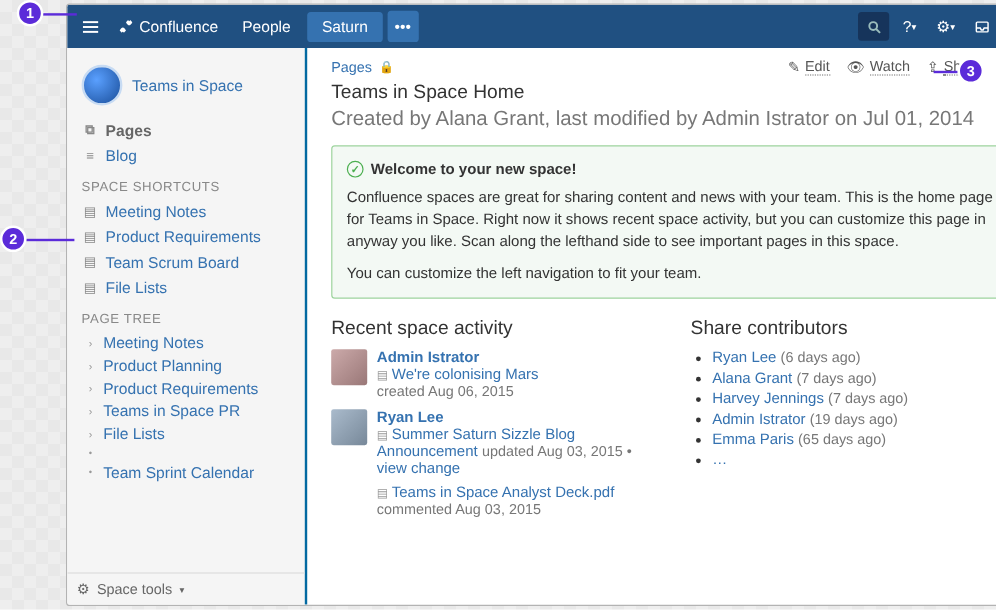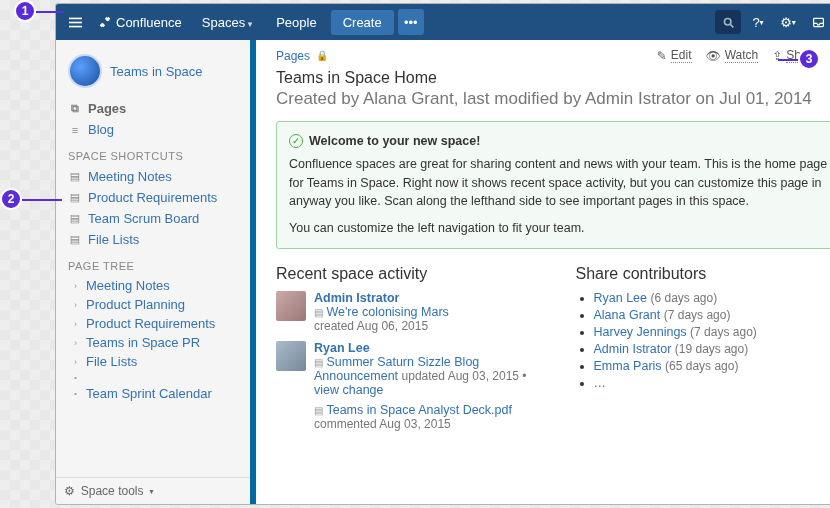--- a/index.html
+++ b/index.html
@@ -12,21 +12,21 @@
 .topbar .ic { width:26px; height:26px; display:flex; align-items:center; justify-content:center; cursor:pointer; border-radius:3px; }
 .brand { display:flex; align-items:center; font-weight:500; gap:4px; padding:0 6px; }
 .nav-item { padding:6px 10px; cursor:pointer; }
 .nav-item .caret::after { content:" ▾"; font-size:9px; opacity:.8; }
 .create { background:#3572b0; padding:5px 12px; border-radius:3px; cursor:pointer; }
 .ellip { background:#3572b0; width:26px; height:26px; display:flex; align-items:center; justify-content:center; border-radius:3px; cursor:pointer; }
 .spacer { flex:1; }
 .search { width:26px; height:24px; background:#16345b; border-radius:3px; display:flex; align-items:center; justify-content:center; cursor:text; }
 .avatar { width:24px; height:24px; border-radius:2px; background:linear-gradient(135deg,#8a5a44,#5a3a2a); }
 .body { flex:1; display:flex; overflow:hidden; }
-.side { width:200px; background:#f5f5f5; border-right:6px solid #0369a1; font-size:13px; display:flex; flex-direction:column; }
+.side { width:200px; background:#f5f5f5; border-right:2px solid #0369a1; font-size:13px; display:flex; flex-direction:column; }
 .side-inner { flex:1; overflow:auto; padding:10px 8px 4px; }
 .space-hdr { display:flex; align-items:center; gap:8px; padding:4px 4px 10px; }
 .space-logo { width:34px; height:34px; border-radius:50%; background:radial-gradient(circle at 35% 35%,#5aa0ff,#1a4e9a); border:2px solid #c7dbf3; }
 .space-name { color:#3572b0; cursor:pointer; }
 .srow { display:flex; align-items:center; gap:6px; padding:3px 4px; color:#3572b0; cursor:pointer; }
 .srow.muted { color:#666; cursor:default; font-weight:bold; }
 .srow .mi { width:14px; text-align:center; color:#888; font-size:11px; }
 .sh { color:#888; font-size:11px; letter-spacing:.5px; padding:10px 4px 4px; }
 .tree-row { display:flex; align-items:center; gap:4px; padding:2px 2px 2px 10px; color:#3572b0; cursor:pointer; }
 .tree-row .tw { color:#999; font-size:9px; width:8px; }
@@ -78,23 +78,22 @@
           <rect y="7" width="16" height="2"></rect>
           <rect y="12" width="16" height="2"></rect>
         </svg>
       </div>
   <div class="brand">
         <svg width="14" height="14" viewBox="0 0 24 24" fill="#fff">
           <path d="M3 18c3-6 6-6 9 0l-3 3c-1-2-2-2-3 0zM21 6c-3 6-6 6-9 0l3-3c1 2 2 2 3 0z"></path>
         </svg>
         <span>Confluence</span>
       </div>
-  <div class="nav-item"><span>Spaces</span><span class="caret"></span></div>
   <div class="nav-item">People</div>
-  <div class="create">Create</div>
+  <div class="create">Saturn</div>
   <div class="ellip">•••</div>
   <div class="spacer"></div>
   <div class="search">
         <svg class="x" viewBox="0 0 16 16" fill="none" stroke="#9bb" stroke-width="2">
           <circle cx="7" cy="7" r="4"></circle>
           <line x1="10" y1="10" x2="14" y2="14"></line>
         </svg>
       </div>
   <div class="ic">?<span style="font-size:8px">▾</span></div>
   <div class="ic">⚙<span style="font-size:8px">▾</span></div>

